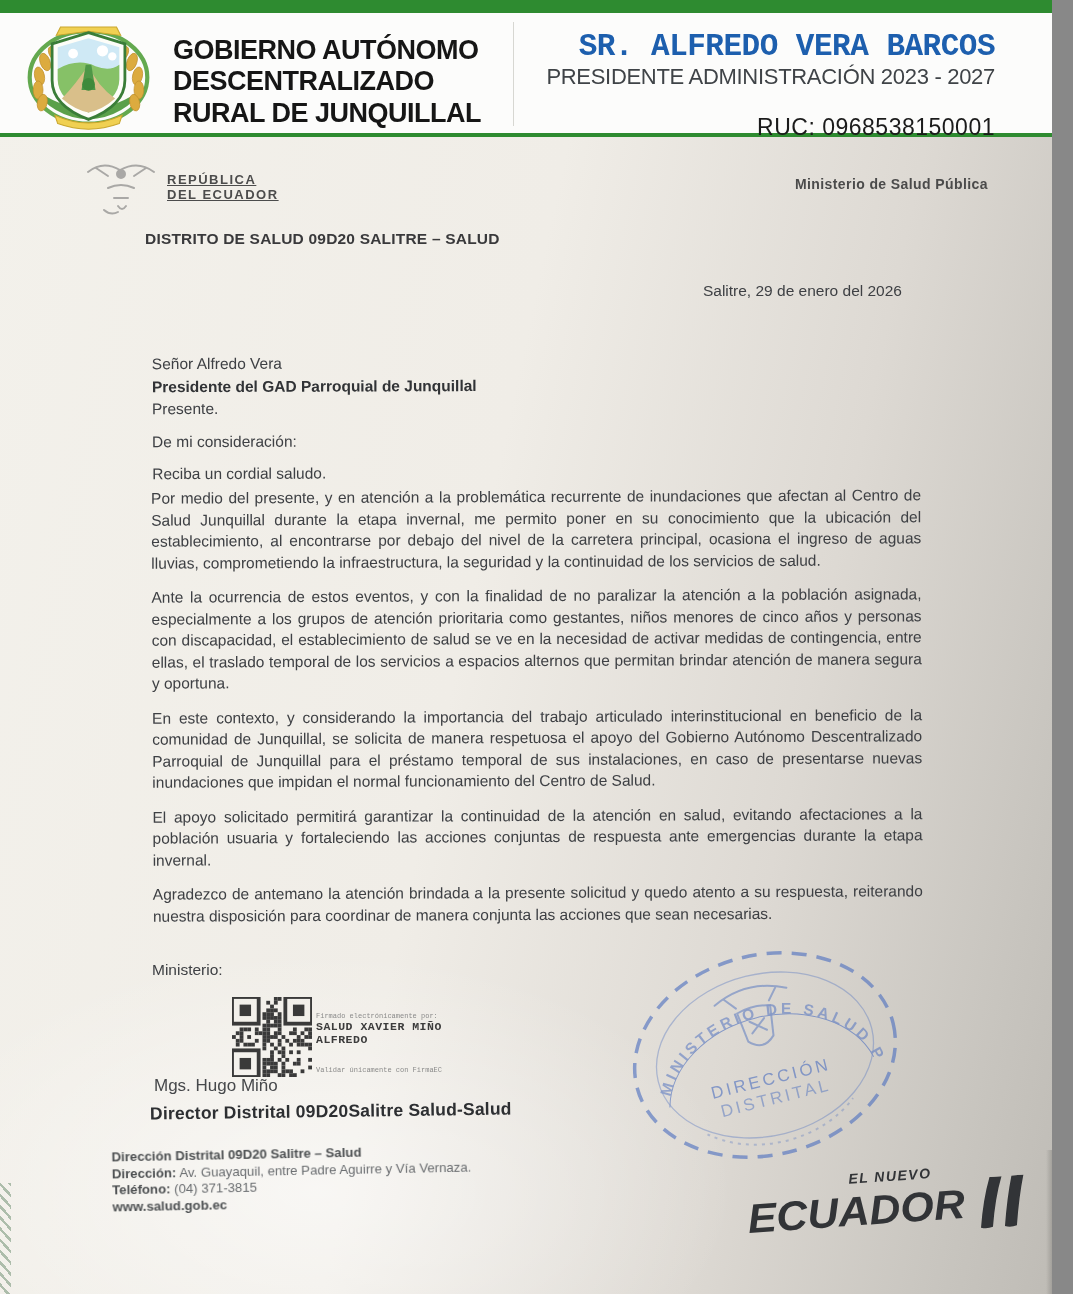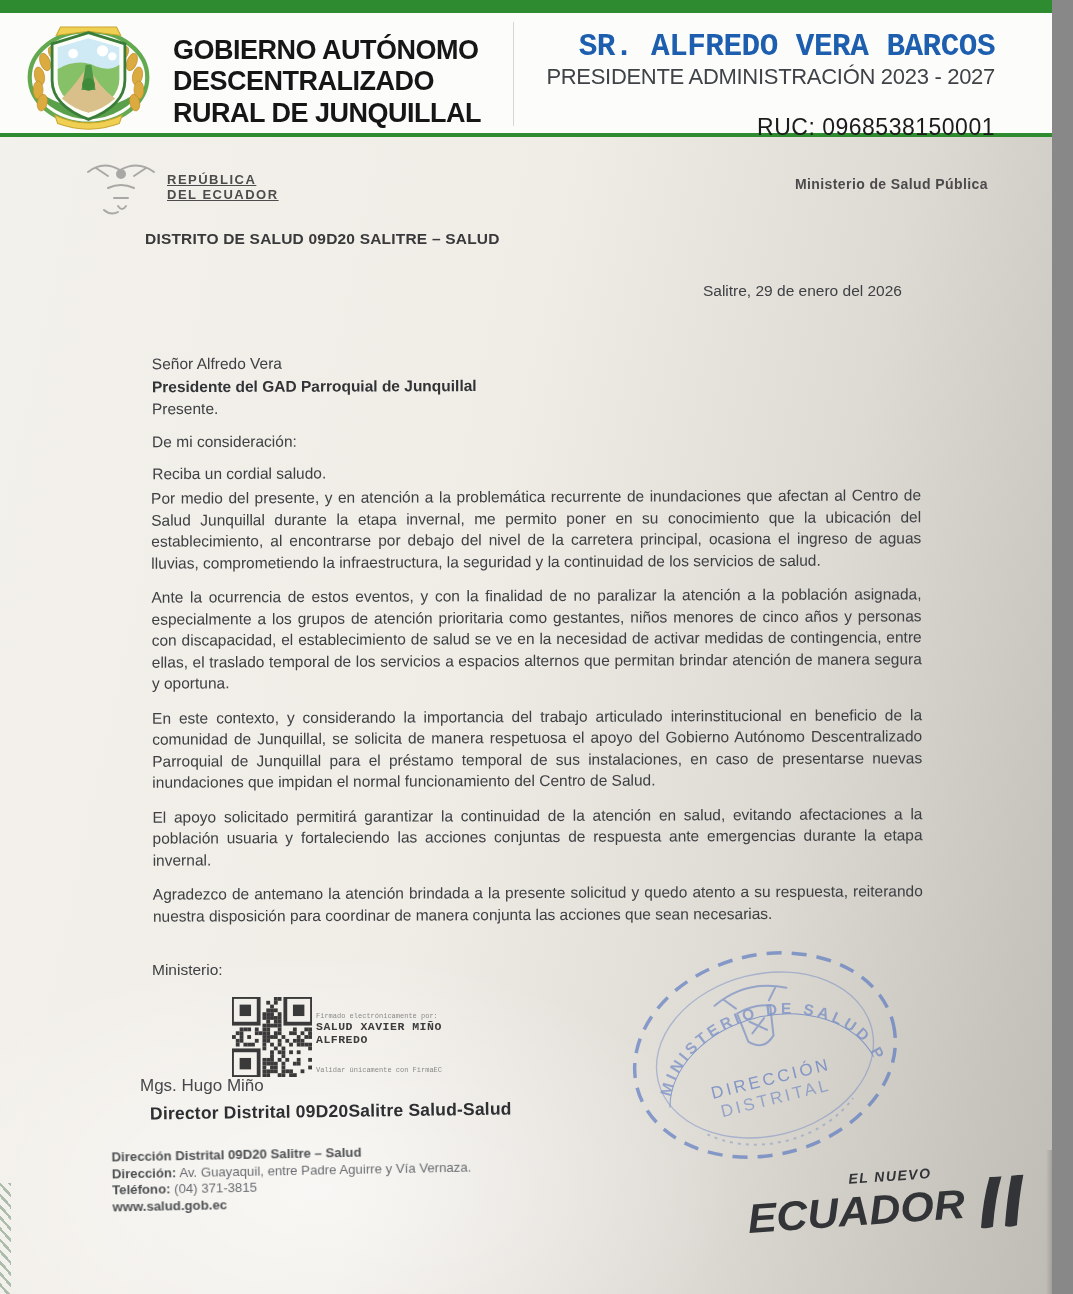--- a/index.html
+++ b/index.html
@@ -39,21 +39,21 @@
   .gap-sm{height:9px;}
   .body-block{position:absolute;left:152px;top:486px;width:770px;transform:rotate(-.25deg);}
   .body-block p{margin:0 0 13px 0;text-align:justify;}
   .closing{position:absolute;left:152px;top:961px;font-size:15.5px;color:#3e4044;}
   
   .qr-wrap{position:absolute;left:232px;top:997px;display:flex;align-items:center;}
   .qr-svg{width:80px;height:80px;}
   .qr-texts{margin-left:4px;padding-top:12px;font-family:"Liberation Mono",monospace;color:#4a4a4a;}
   .qr-tiny{font-size:7px;color:#8a8a8a;filter:blur(.3px);white-space:nowrap;}
   .qr-name{font-size:11.5px;font-weight:bold;letter-spacing:.5px;line-height:13px;color:#3c3c3c;}
-  .signer-name{position:absolute;left:140px;top:1076px;font-size:17px;color:#46484b;}
+  .signer-name{position:absolute;left:154px;top:1076px;font-size:17px;color:#46484b;}
   .signer-title{position:absolute;left:150px;top:1101px;font-size:17.5px;font-weight:bold;
     color:#2d2f32;transform:rotate(-.8deg);letter-spacing:.2px;}
   
   .stamp{position:absolute;left:598px;top:933px;opacity:.85;}
   
   .footer-block{position:absolute;left:112px;top:1146px;font-size:13.2px;line-height:16.5px;
     color:#55585a;transform:rotate(-1.1deg);filter:blur(.15px);}
   .footer-block .fb{font-weight:bold;color:#4d5052;}
   .footer-block .fv{color:#6a6d70;}
   .brand{position:absolute;left:752px;top:1168px;transform:rotate(-4deg);color:#323437;}

